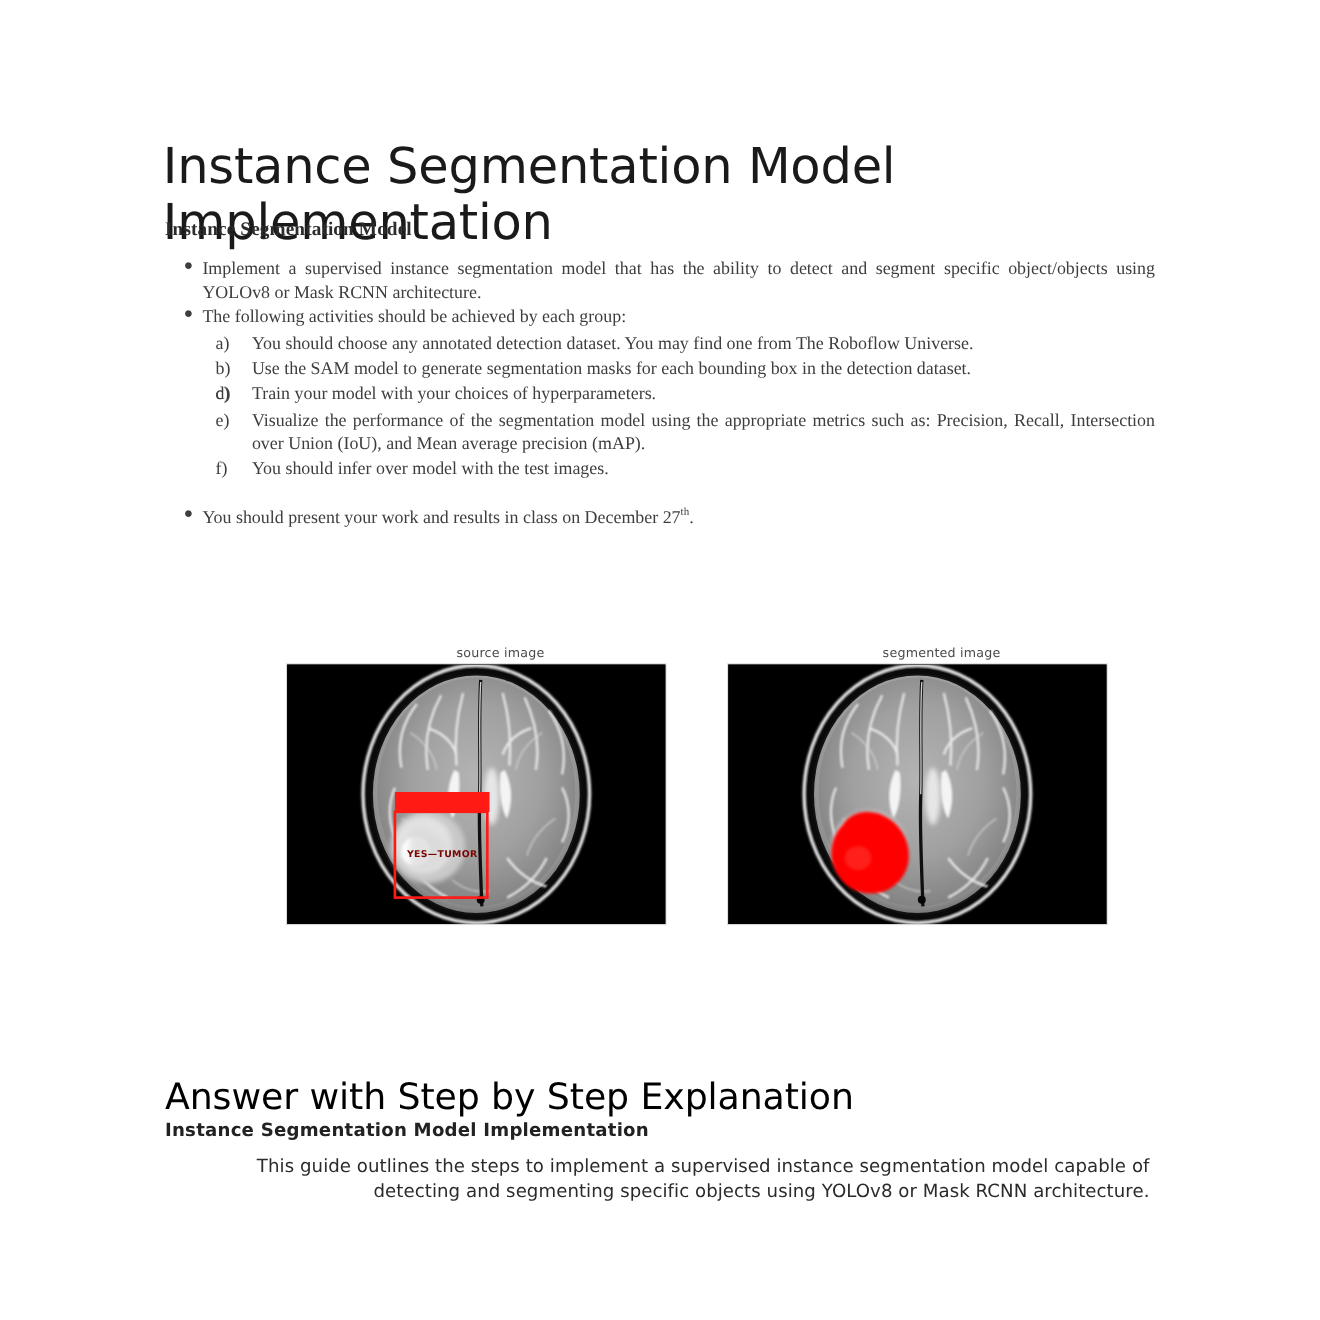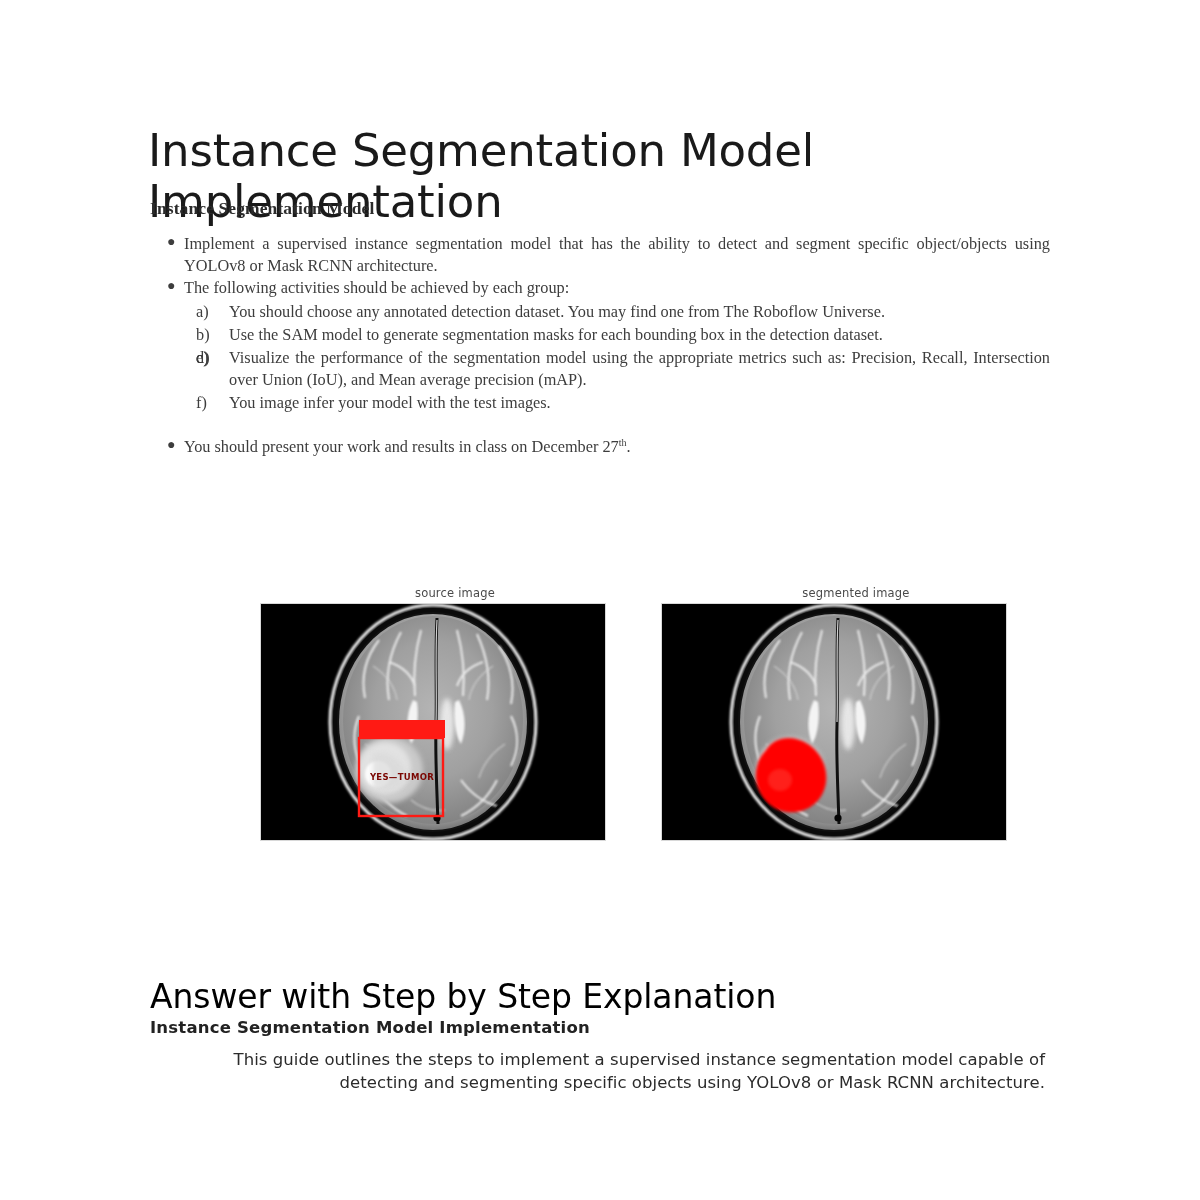--- a/index.html
+++ b/index.html
@@ -172,28 +172,29 @@
           </li>
           <li class="sub-li">
             <span class="marker">b)</span>
             <span>Use the SAM model to generate segmentation masks for each bounding box in the detection dataset.</span>
           </li>
           <li class="sub-li">
             <span class="marker">c)</span>
           </li>
           <li class="sub-li">
             <span class="marker">d)</span>
+            <span>Train your model with your choices of hyperparameters.</span>
           </li>
           <li class="sub-li">
             <span class="marker">e)</span>
             <span>Visualize the performance of the segmentation model using the appropriate metrics such as: Precision, Recall, Intersection over Union (IoU), and Mean average precision (mAP).</span>
           </li>
           <li class="sub-li">
             <span class="marker">f)</span>
-            <span>You image infer your model with the test images.</span>
+            <span>You should infer over model with the test images.</span>
           </li>
         </ul>
       </li>
 
       <li class="scan-li final">
         <span class="bullet">●</span>
         <span>You should present your work and results in class on December 27</span><sup>th</sup><span>.</span>
       </li>
 
     </ul>

